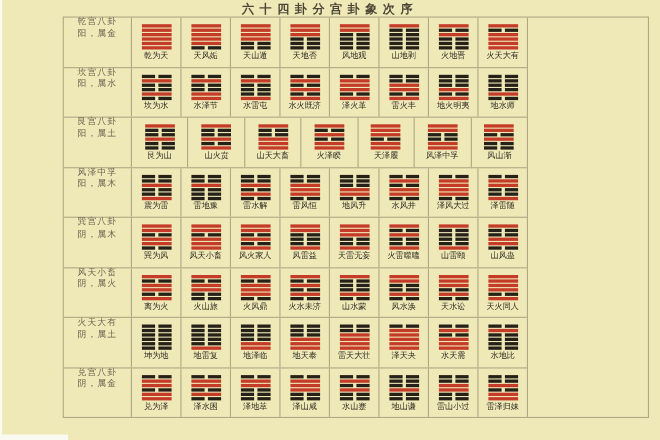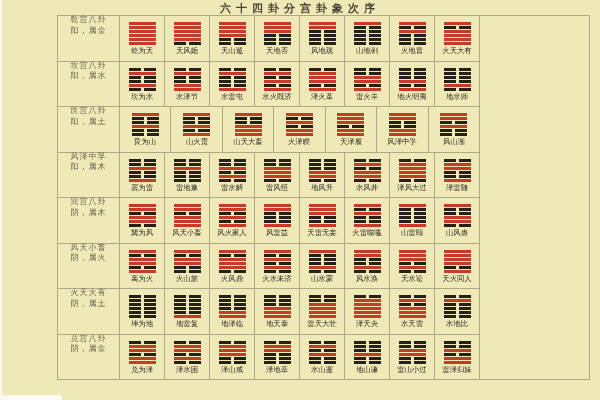--- a/index.html
+++ b/index.html
@@ -1227,54 +1227,54 @@
           <div class="hexname">泽水困</div>
         </div>
         <div class="cell">
           <div class="hex">
             <div class="hline yin">
               <i></i>
               <i></i>
             </div>
             <div class="hline yang"></div>
             <div class="hline yang"></div>
+            <div class="hline yin">
+              <i></i>
+              <i></i>
+            </div>
+            <div class="hline yin">
+              <i></i>
+              <i></i>
+            </div>
+            <div class="hline yin">
+              <i></i>
+              <i></i>
+            </div>
+          </div>
+          <div class="hexname">泽地萃</div>
+        </div>
+        <div class="cell">
+          <div class="hex">
+            <div class="hline yin">
+              <i></i>
+              <i></i>
+            </div>
+            <div class="hline yang"></div>
+            <div class="hline yang"></div>
             <div class="hline yang"></div>
             <div class="hline yin">
               <i></i>
               <i></i>
             </div>
             <div class="hline yin">
               <i></i>
               <i></i>
             </div>
           </div>
           <div class="hexname">泽山咸</div>
-        </div>
-        <div class="cell">
-          <div class="hex">
-            <div class="hline yin">
-              <i></i>
-              <i></i>
-            </div>
-            <div class="hline yang"></div>
-            <div class="hline yang"></div>
-            <div class="hline yin">
-              <i></i>
-              <i></i>
-            </div>
-            <div class="hline yin">
-              <i></i>
-              <i></i>
-            </div>
-            <div class="hline yin">
-              <i></i>
-              <i></i>
-            </div>
-          </div>
-          <div class="hexname">泽地萃</div>
         </div>
         <div class="cell">
           <div class="hex">
             <div class="hline yin">
               <i></i>
               <i></i>
             </div>
             <div class="hline yang"></div>
             <div class="hline yin">
               <i></i>

